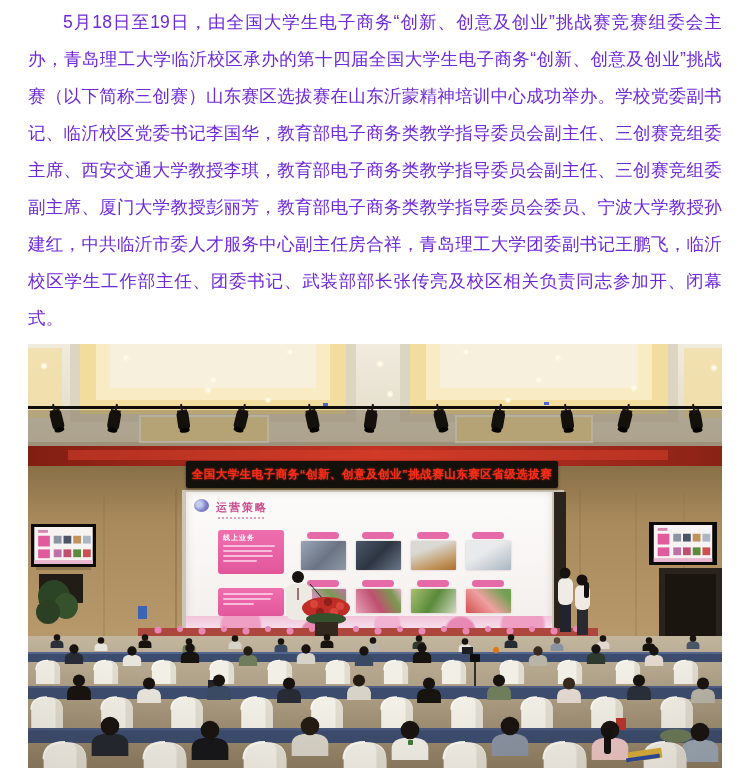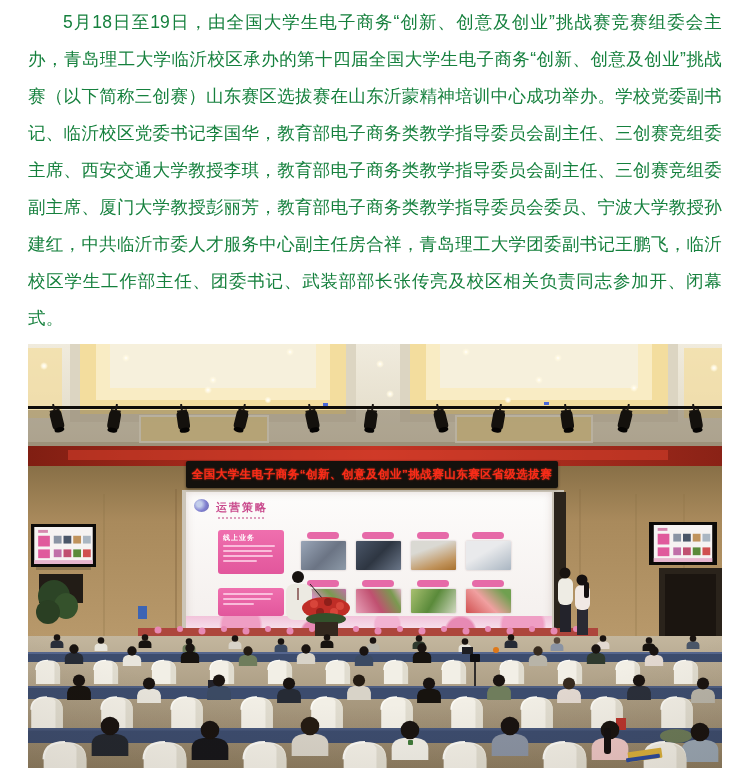--- a/index.html
+++ b/index.html
@@ -1,21 +1,21 @@
 <!DOCTYPE html>
 <html><head>
 <meta charset="utf-8">
 <style>
   html,body{margin:0;padding:0;background:#ffffff;}
   .page{position:relative;width:751px;height:768px;background:#fff;overflow:hidden;
         font-family:"Liberation Sans","DejaVu Sans",sans-serif;}
   
   .article-text{
     margin:0 47px 0 28px;padding-top:4px;width:694px;
-    font-size:17.5px;line-height:37px;color:#15803d;
+    font-size:17.5px;line-height:37px;color:#6d28d9;
     text-align:justify;text-indent:2em;letter-spacing:.2px;
   }
   
   .photo{position:absolute;left:28px;top:344px;width:694px;height:424px;margin:0;
          overflow:hidden;background:#8d7c60;}
   .photo svg{position:absolute;left:0;top:0;}
   .photo::after{content:"";position:absolute;inset:0;pointer-events:none;
     background:radial-gradient(120% 100% at 50% 30%, rgba(0,0,0,0) 55%, rgba(40,25,10,.18) 100%);}
   
   .led-banner{position:absolute;left:158px;top:117px;width:372px;height:27px;

